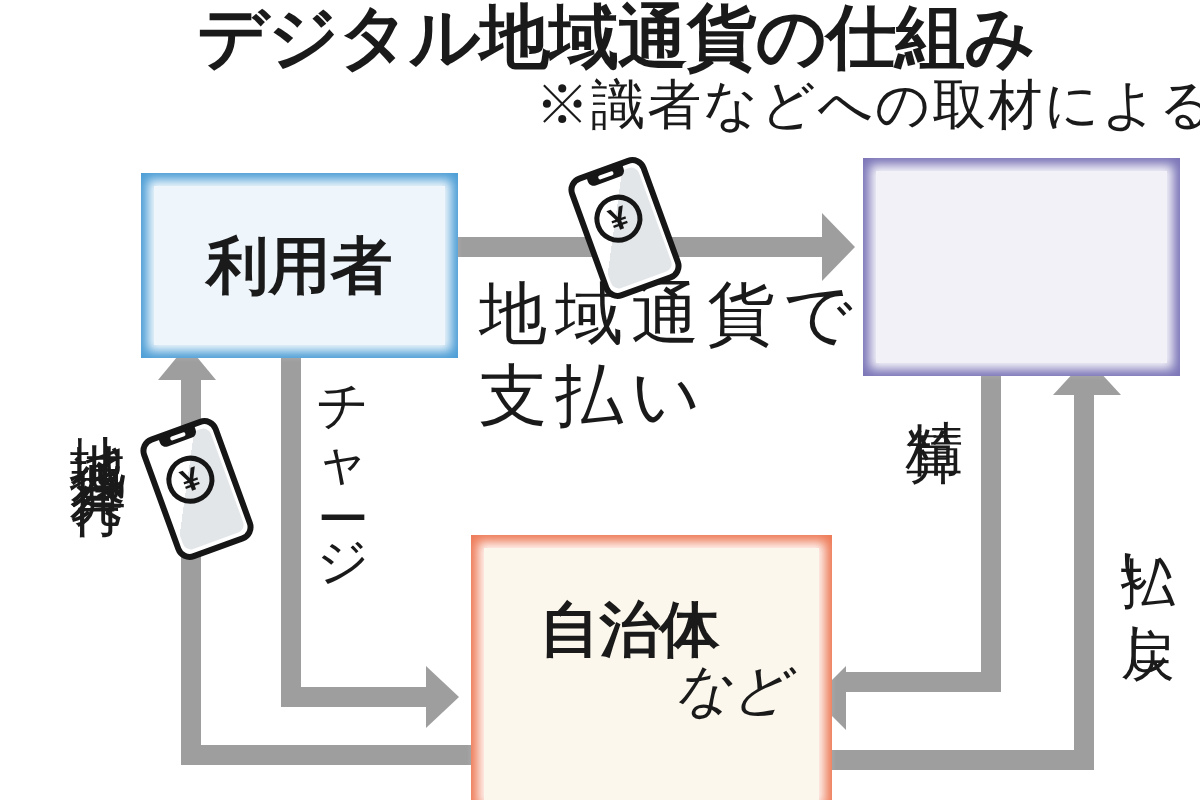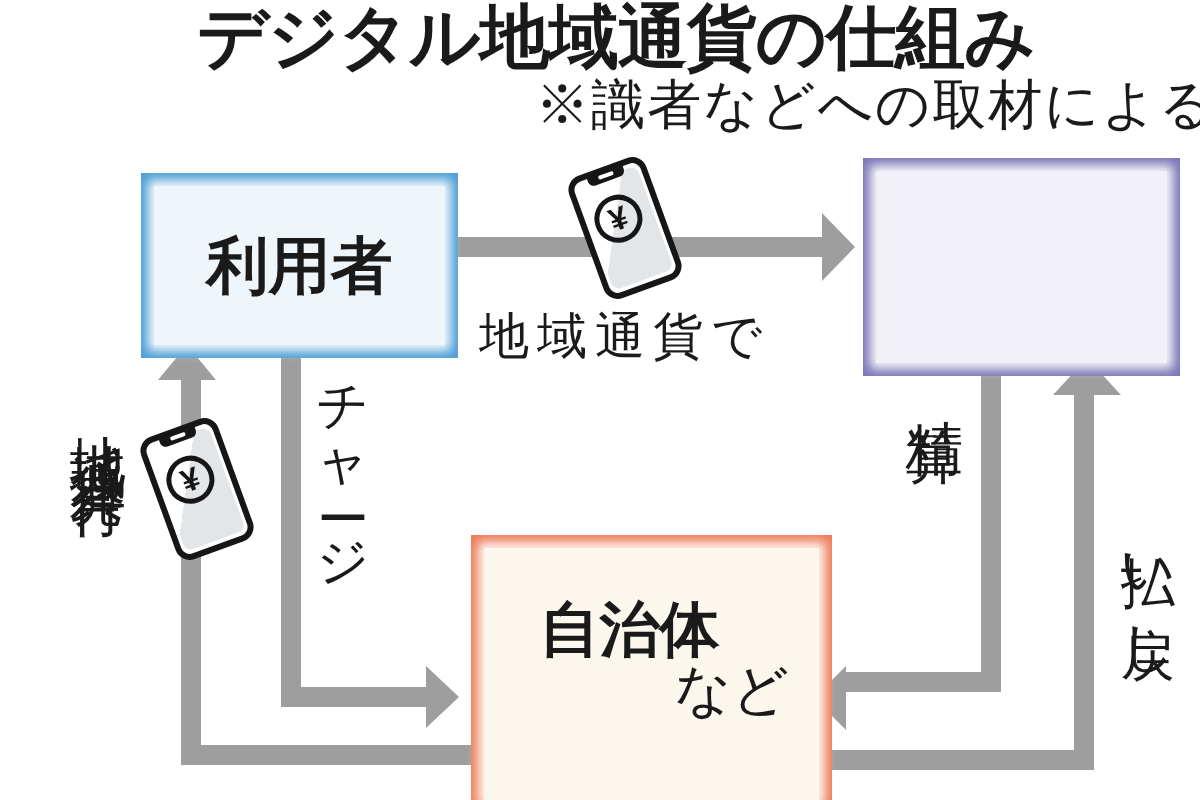--- a/index.html
+++ b/index.html
@@ -33,33 +33,33 @@
 
   .node-merchant { left:847px; top:158px; width:291px; height:192px; background:var(--merchant-border,#7c76b8); }
   .node-merchant .node-inner { background:var(--merchant-fill,#f2f1f8); padding:16px 0 0 34px; }
   .node-merchant .node-label { font-size:56px; font-weight:bold; line-height:1.17; }
 
   .node-muni { left:455px; top:535px; width:335px; height:252px; background:var(--municipality-border,#ee7c59); }
   .node-muni .node-inner { background:var(--municipality-fill,#fbf7ec); padding-top:52px; }
   .node-muni .muni-main { font-size:60px; font-weight:bold; line-height:1; text-align:center; padding-right:44px; }
   .node-muni .muni-suffix {
     font-family:"Liberation Serif","DejaVu Serif",serif;
-    font-size:56px; line-height:1.1; text-align:right; padding-right:30px;
+    font-size:56px; line-height:1.1; text-align:right; padding-right:30px;font-style:italic;
   }
   
   .seg { position:absolute; background:var(--arrow,#9e9e9e); z-index:1; }
   .tri { position:absolute; width:0; height:0; border-style:solid; border-color:transparent; z-index:1; }
   .head-right-lg { border-width:34px 0 34px 33px; border-left-color:var(--arrow,#9e9e9e); }
   .head-right-sm { border-width:31px 0 31px 33px; border-left-color:var(--arrow,#9e9e9e); }
   .head-left     { border-width:32px 32px 32px 0; border-right-color:var(--arrow,#9e9e9e); }
   .head-up-sm    { border-width:0 29px 35px 29px; border-bottom-color:var(--arrow,#9e9e9e); }
   .head-up-lg    { border-width:0 34px 37px 34px; border-bottom-color:var(--arrow,#9e9e9e); }
   
   .flow-label { position:absolute; line-height:1.2; z-index:2; }
-  .label-payment { left:463px; top:306px; font-size:50px; letter-spacing:8px; line-height:1.21; white-space:nowrap; }
+  .label-payment { left:463px; top:272px; font-size:68px; letter-spacing:8px; line-height:1.21; white-space:nowrap; }
   .v-label { writing-mode:vertical-rl; text-orientation:mixed; white-space:nowrap; }
   .label-charge     { left:296px;  top:348px; font-size:52px; letter-spacing:12px; }
   .label-issuance   { left:49px;   top:390px; font-size:56px; letter-spacing:10px; }
   .label-settlement { left:884px;  top:374px; font-size:58px; letter-spacing:8px; }
   .label-refund     { left:1100px; top:514px; font-size:54px; letter-spacing:4px; }
   
   .phone {
     position:absolute; width:70px; height:118px; z-index:4;
     background:#fff; border:6px solid #161616; border-radius:15px;
     transform:rotate(-20deg);
@@ -146,19 +146,20 @@
     <div class="notch">
         <div class="speaker"></div>
       </div>
     <div class="yen-badge">
       <span>¥</span>
     </div>
   </div>
 
   <div class="flow-label label-payment">
     <div>地域通貨で</div>
+    <div>支払い</div>
   </div>
   <div class="flow-label v-label label-charge">チャージ</div>
   <div class="flow-label v-label label-issuance">地域通貨発行</div>
   <div class="flow-label v-label label-settlement">精算</div>
   <div class="flow-label v-label label-refund">払い戻し</div>
 
 </div>
 
 </body></html>

